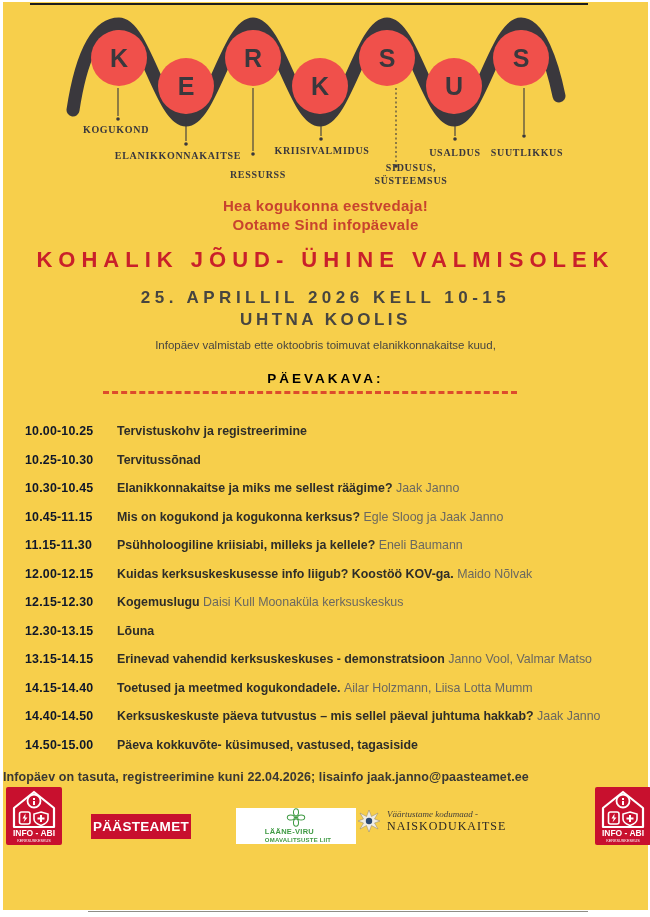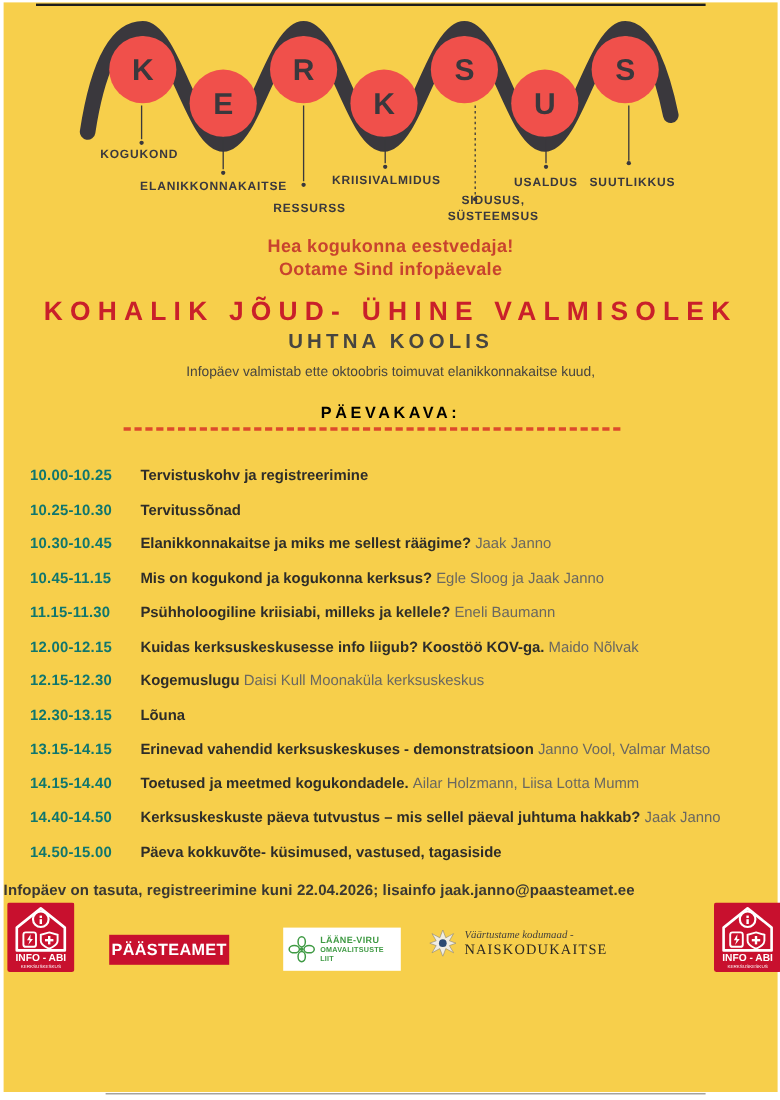--- a/index.html
+++ b/index.html
@@ -10,50 +10,50 @@
   .bg { position:absolute; left:3px; top:2px; right:2px; bottom:7px; background:#f7cf4b; }
   .topline { position:absolute; left:30px; top:3px; width:558px; height:2px; background:#1d1d1d; }
   .bottomline { position:absolute; left:88px; top:911px; width:500px; height:1px; background:#8f8d86; }
 
   
   .wave-wrap { position:relative; height:192px; }
   .wave-wrap svg { position:absolute; left:0; top:0; }
   .wl {
     position:absolute; transform:translateX(-50%);
     font-size:10px; font-weight:bold; letter-spacing:0.7px; color:#3a383d;
-    text-align:center; white-space:pre-line; line-height:12.5px;
+    text-align:center; white-space:pre-line; line-height:12.5px;font-family:Liberation Serif, serif;
   }
 
   .intro { text-align:center; color:#c8432e; font-weight:bold; font-size:15px; line-height:19px; margin:2px 0 0 0; letter-spacing:0.3px; }
   .title { text-align:center; color:#c9202a; font-weight:bold; font-size:22px; letter-spacing:6px; margin-top:13px; line-height:26px; }
   .when  { text-align:center; color:#474540; font-weight:bold; font-size:17px; letter-spacing:4.5px; margin-top:14px; line-height:21px; }
   .where { text-align:center; color:#474540; font-weight:bold; font-size:17px; letter-spacing:3.5px; margin-top:1px; line-height:21px; }
   .descr { text-align:center; color:#474540; font-size:11.5px; line-height:15px; margin-top:8px; }
   .agenda-h { text-align:center; color:#000000; font-weight:bold; font-size:13.5px; letter-spacing:3px; margin-top:18px; line-height:15px; }
   .dashline { width:414px; height:0; border-top:3px dashed #dd4b2c; margin:5px 0 0 100px; }
 
   .agenda { margin-top:30px; padding-left:22px; }
   .row { display:flex; margin-bottom:14px; font-size:12.4px; line-height:14.5px; }
-  .time { flex:0 0 82px; font-weight:bold; color:#0f766e; letter-spacing:0.2px; }
+  .time { flex:0 0 82px; font-weight:bold; color:#0f172a; letter-spacing:0.2px; }
   .desc-cell { padding-left:10px; color:#2e2d29; font-weight:bold; }
   .spk { font-weight:normal; color:#6b6860; }
   .l2 { display:block; padding-left:22px; margin-top:6px; }
 
   .footer-note { text-align:left; font-weight:bold; font-size:12.5px; color:#3a3833; margin-top:18px; line-height:15px; letter-spacing:0.1px; }
 
   .logo-strip { position:relative; height:64px; margin-top:0; }
   .logo { position:absolute; }
   .lg-infoabi-left { left:3px; top:2px; }
   .lg-paasteamet {
     left:88px; top:29px; width:100px; height:25px; background:#c8102e;
     color:#ffffff; font-weight:bold; font-size:13.5px; text-align:center; line-height:25px; letter-spacing:0.3px;
   }
   .lg-laaneviru {
-    left:233px; top:23px; width:98px; height:36px; background:#ffffff;
-    display:flex; align-items:center; padding:0 4px; box-sizing:border-box;
+    left:233px; top:23px; width:120px; height:36px; background:#ffffff;
+    display:flex; align-items:center; padding:0 4px; box-sizing:border-box;flex-direction:column;
   }
   .lv-text { margin-left:4px; color:#3f9a44; }
   .lv-l1 { font-size:7.5px; font-weight:bold; line-height:9px; letter-spacing:0.3px; }
   .lv-l2 { font-size:6px; font-weight:bold; line-height:8px; letter-spacing:0.2px; }
   .lg-naiskodukaitse { left:355px; top:24px; display:flex; align-items:center; }
   .nk-text { margin-left:7px; }
   .nk-motto { font-family:"Liberation Serif", serif; font-style:italic; font-size:9px; color:#44403a; line-height:10px; }
   .nk-name { font-family:"Liberation Serif", serif; font-size:12px; letter-spacing:1px; color:#2b2823; line-height:14px; }
   .lg-infoabi-right { left:592px; top:2px; }
 </style>
@@ -112,20 +112,21 @@
 SÜSTEEMSUS</div>
       <div class="wl" style="left:452px; top:145px;">USALDUS</div>
       <div class="wl" style="left:524px; top:145px;">SUUTLIKKUS</div>
     </div>
 
     <div class="intro">Hea kogukonna eestvedaja!</div>
     <div class="intro" style="margin-top:0;">Ootame Sind infopäevale</div>
 
     <div class="title">KOHALIK JÕUD- ÜHINE VALMISOLEK</div>
 
+    <div class="when">25. APRILLIL 2026 KELL 10-15</div>
     <div class="where">UHTNA KOOLIS</div>
 
     <div class="descr">
       <span>Infopäev valmistab ette oktoobris toimuvat elanikkonnakaitse kuud,</span><br>
     </div>
 
     <div class="agenda-h">PÄEVAKAVA:</div>
     <div class="dashline"></div>
 
     <div class="agenda">

